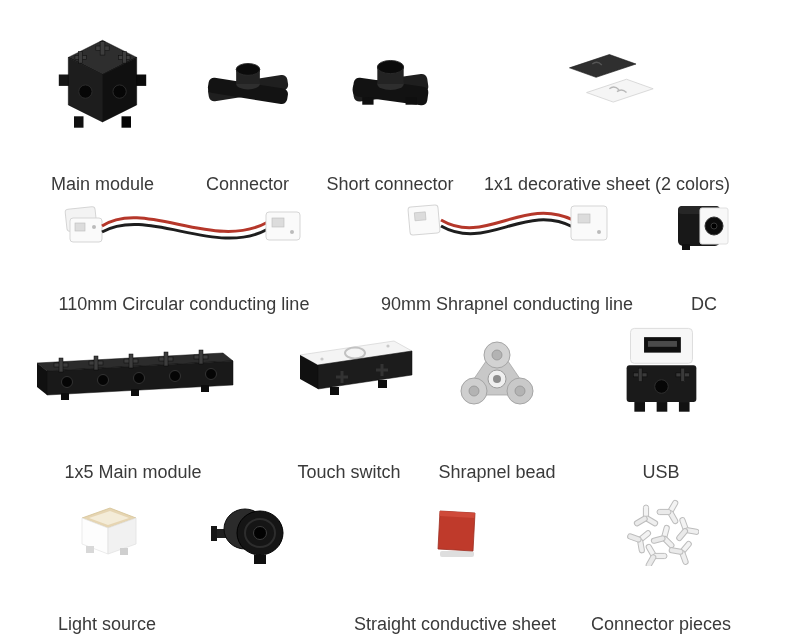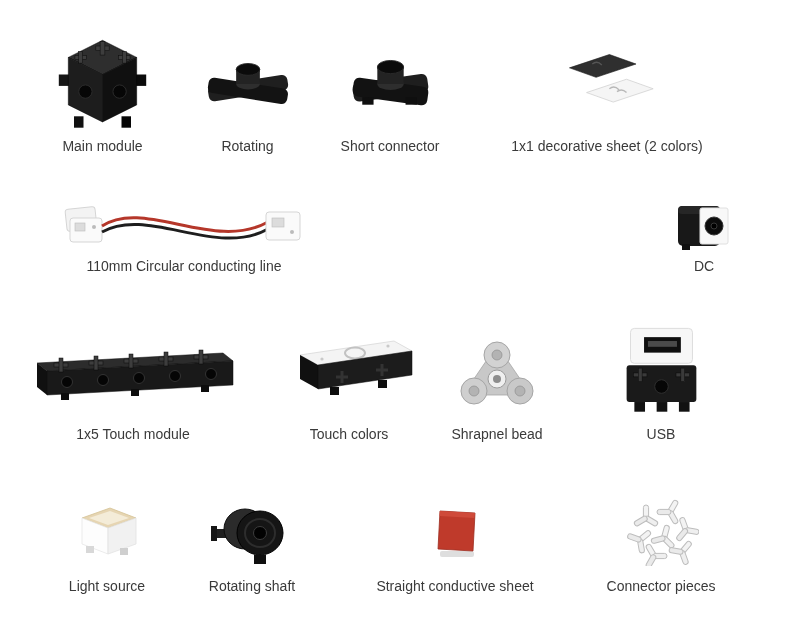--- a/index.html
+++ b/index.html
@@ -1,20 +1,20 @@
 <!DOCTYPE html>
 <html><head>
 <meta charset="utf-8">
 <style>
   html,body{margin:0;padding:0;background:#fff;}
   #page{position:relative;width:791px;height:641px;background:#ffffff;overflow:hidden;
         font-family:"Liberation Sans", sans-serif;}
   .cell{position:absolute;display:flex;flex-direction:column;align-items:center;}
   .art{display:flex;align-items:center;justify-content:center;width:100%;}
-  .caption{font-size:14px;line-height:1.2;color:#3a3a3a;text-align:center;white-space:nowrap;}
+  .caption{font-size:18px;line-height:1.2;color:#3a3a3a;text-align:center;white-space:nowrap;margin-top:36px;}
 </style>
 </head>
 <body>
 
 <div id="page">
 
   <div class="cell" style="left:25px;top:30px;width:155px">
     <div class="art" style="height:108px">
       <svg width="95" height="100" viewBox="0 0 100 104">
         <rect x="4" y="42" width="12" height="12" fill="#151515"></rect>
@@ -42,21 +42,21 @@
   <div class="cell" style="left:180px;top:30px;width:135px">
     <div class="art" style="height:108px">
       <svg width="92" height="62" viewBox="0 0 100 68">
         <rect x="6" y="30" width="88" height="17" rx="6" transform="rotate(-9 50 38)" fill="#1f1f1f"></rect>
         <rect x="6" y="33" width="88" height="17" rx="6" transform="rotate(9 50 41)" fill="#131313"></rect>
         <ellipse cx="50" cy="34" rx="13" ry="6" fill="#2e2e2e"></ellipse>
         <rect x="37" y="18" width="26" height="16" fill="#232323"></rect>
         <ellipse cx="50" cy="18" rx="13" ry="6.5" fill="#0b0b0b" stroke="#2a2a2a" stroke-width="1"></ellipse>
       </svg>
     </div>
-    <div class="caption">Rotating</div>
+    <div class="caption">Connector</div>
   </div>
 
   <div class="cell" style="left:320px;top:30px;width:140px">
     <div class="art" style="height:108px">
       <svg width="95" height="64" viewBox="0 0 100 68">
         <rect x="10" y="28" width="80" height="20" rx="6" transform="rotate(-8 50 38)" fill="#1e1e1e"></rect>
         <rect x="10" y="32" width="80" height="20" rx="6" transform="rotate(8 50 42)" fill="#121212"></rect>
         <ellipse cx="50" cy="34" rx="14" ry="6.5" fill="#2e2e2e"></ellipse>
         <rect x="36" y="16" width="28" height="18" fill="#232323"></rect>
         <ellipse cx="50" cy="16" rx="14" ry="7" fill="#0b0b0b" stroke="#2a2a2a" stroke-width="1"></ellipse>
@@ -89,20 +89,34 @@
         <path d="M38,32 C80,4 150,58 204,28" stroke="#b5372a" stroke-width="3" fill="none"></path>
         <path d="M38,38 C84,12 152,64 204,35" stroke="#1e1e1e" stroke-width="3" fill="none"></path>
         <rect x="202" y="18" width="34" height="28" rx="3" fill="#fafafa" stroke="#d5d5d5"></rect>
         <rect x="208" y="24" width="12" height="9" fill="#dcdcdc" stroke="#bdbdbd" stroke-width="0.6"></rect>
         <circle cx="228" cy="38" r="2" fill="#bbb"></circle>
       </svg>
     </div>
     <div class="caption">110mm Circular conducting line</div>
   </div>
 
+  <div class="cell" style="left:368px;top:190px;width:278px">
+    <div class="art" style="height:68px">
+      <svg width="205" height="60" viewBox="0 0 205 60">
+        <rect x="4" y="12" width="30" height="28" rx="3" fill="#fafafa" stroke="#d5d5d5" transform="rotate(-5 19 26)"></rect>
+        <rect x="10" y="18" width="11" height="8" fill="#dcdcdc" stroke="#bdbdbd" stroke-width="0.6" transform="rotate(-5 19 26)"></rect>
+        <path d="M36,26 C80,52 118,2 168,26" stroke="#b5372a" stroke-width="3" fill="none"></path>
+        <path d="M36,32 C82,58 120,8 168,33" stroke="#1e1e1e" stroke-width="3" fill="none"></path>
+        <rect x="166" y="12" width="36" height="34" rx="3" fill="#fafafa" stroke="#d5d5d5"></rect>
+        <rect x="173" y="20" width="12" height="9" fill="#dcdcdc" stroke="#bdbdbd" stroke-width="0.6"></rect>
+        <circle cx="194" cy="38" r="2" fill="#bbb"></circle>
+      </svg>
+    </div>
+    <div class="caption">90mm Shrapnel conducting line</div>
+  </div>
 
   <div class="cell" style="left:664px;top:190px;width:80px">
     <div class="art" style="height:68px">
       <svg width="56" height="56" viewBox="0 0 56 56">
         <rect x="2" y="10" width="42" height="40" rx="5" fill="#181818"></rect>
         <rect x="2" y="10" width="42" height="8" rx="4" fill="#262626"></rect>
         <rect x="24" y="12" width="28" height="36" rx="2" fill="#f8f8f8" stroke="#e0e0e0"></rect>
         <circle cx="38" cy="30" r="9" fill="#0c0c0c" stroke="#333" stroke-width="1"></circle>
         <circle cx="38" cy="30" r="3" fill="#000" stroke="#444" stroke-width="0.8"></circle>
         <rect x="6" y="48" width="8" height="6" fill="#101010"></rect>
@@ -134,21 +148,21 @@
             <circle cx="72" cy="41" r="5.5"></circle>
           <circle cx="108" cy="39" r="5.5"></circle>
             <circle cx="144" cy="37" r="5.5"></circle>
           <circle cx="180" cy="35" r="5.5"></circle>
         </g>
         <rect x="30" y="54" width="8" height="7" fill="#0d0d0d"></rect>
         <rect x="100" y="50" width="8" height="7" fill="#0d0d0d"></rect>
         <rect x="170" y="46" width="8" height="7" fill="#0d0d0d"></rect>
       </svg>
     </div>
-    <div class="caption">1x5 Touch module</div>
+    <div class="caption">1x5 Main module</div>
   </div>
 
   <div class="cell" style="left:278px;top:318px;width:142px">
     <div class="art" style="height:108px">
       <svg width="135" height="78" viewBox="0 0 135 78">
         <polygon points="18,22 112,8 130,18 36,32" fill="#f4f4f4" stroke="#d8d8d8" stroke-width="0.8"></polygon>
         <ellipse cx="73" cy="20" rx="10" ry="5.5" fill="none" stroke="#c2c2c2" stroke-width="2"></ellipse>
         <circle cx="40" cy="26" r="1.6" fill="#c9c9c9"></circle>
         <circle cx="106" cy="13" r="1.6" fill="#c9c9c9"></circle>
         <polygon points="18,22 36,32 36,56 18,46" fill="#101010"></polygon>
@@ -156,21 +170,21 @@
         <g fill="#333">
           <rect x="54" y="42.5" width="12" height="3"></rect>
             <rect x="58.5" y="38" width="3" height="12"></rect>
           <rect x="94" y="35.5" width="12" height="3"></rect>
             <rect x="98.5" y="31" width="3" height="12"></rect>
         </g>
         <rect x="48" y="54" width="9" height="8" fill="#0d0d0d"></rect>
         <rect x="96" y="47" width="9" height="8" fill="#0d0d0d"></rect>
       </svg>
     </div>
-    <div class="caption">Touch colors</div>
+    <div class="caption">Touch switch</div>
   </div>
 
   <div class="cell" style="left:432px;top:318px;width:130px">
     <div class="art" style="height:108px">
       <svg width="85" height="74" viewBox="0 0 85 74">
         <polygon points="42,10 76,60 8,60" fill="#c8c8c8" stroke="#a5a5a5" stroke-width="0.8"></polygon>
         <circle cx="42" cy="20" r="13" fill="#d2d2d2" stroke="#a5a5a5"></circle>
         <circle cx="19" cy="56" r="13" fill="#cfcfcf" stroke="#a5a5a5"></circle>
         <circle cx="65" cy="56" r="13" fill="#c9c9c9" stroke="#a5a5a5"></circle>
         <circle cx="42" cy="20" r="5" fill="#b3b3b3" stroke="#949494" stroke-width="0.8"></circle>
@@ -224,21 +238,20 @@
       <svg width="82" height="70" viewBox="0 0 82 70">
         <rect x="2" y="32" width="18" height="9" fill="#202020"></rect>
         <rect x="0" y="29" width="6" height="15" fill="#161616"></rect>
         <ellipse cx="34" cy="32" rx="21" ry="20" fill="#2b2b2b" stroke="#0c0c0c"></ellipse>
         <ellipse cx="49" cy="36" rx="23" ry="22" fill="#151515" stroke="#000"></ellipse>
         <ellipse cx="49" cy="36" rx="15" ry="14" fill="none" stroke="#2d2d2d" stroke-width="2"></ellipse>
         <circle cx="49" cy="36" r="6.5" fill="#020202" stroke="#3d3d3d"></circle>
         <rect x="43" y="58" width="12" height="9" fill="#0f0f0f"></rect>
       </svg>
     </div>
-    <div class="caption">Rotating shaft</div>
   </div>
 
   <div class="cell" style="left:338px;top:485px;width:234px">
     <div class="art" style="height:93px">
       <svg width="55" height="58" viewBox="0 0 55 58">
         <rect x="12" y="48" width="34" height="6" rx="2" fill="#dedede"></rect>
         <polygon points="12,8 47,10 45,48 10,46" fill="#bf3a2b" stroke="#9c2c1f" stroke-width="0.8"></polygon>
         <polygon points="12,8 47,10 46.2,15 11.5,13" fill="#cf4a3a"></polygon>
       </svg>
     </div>

